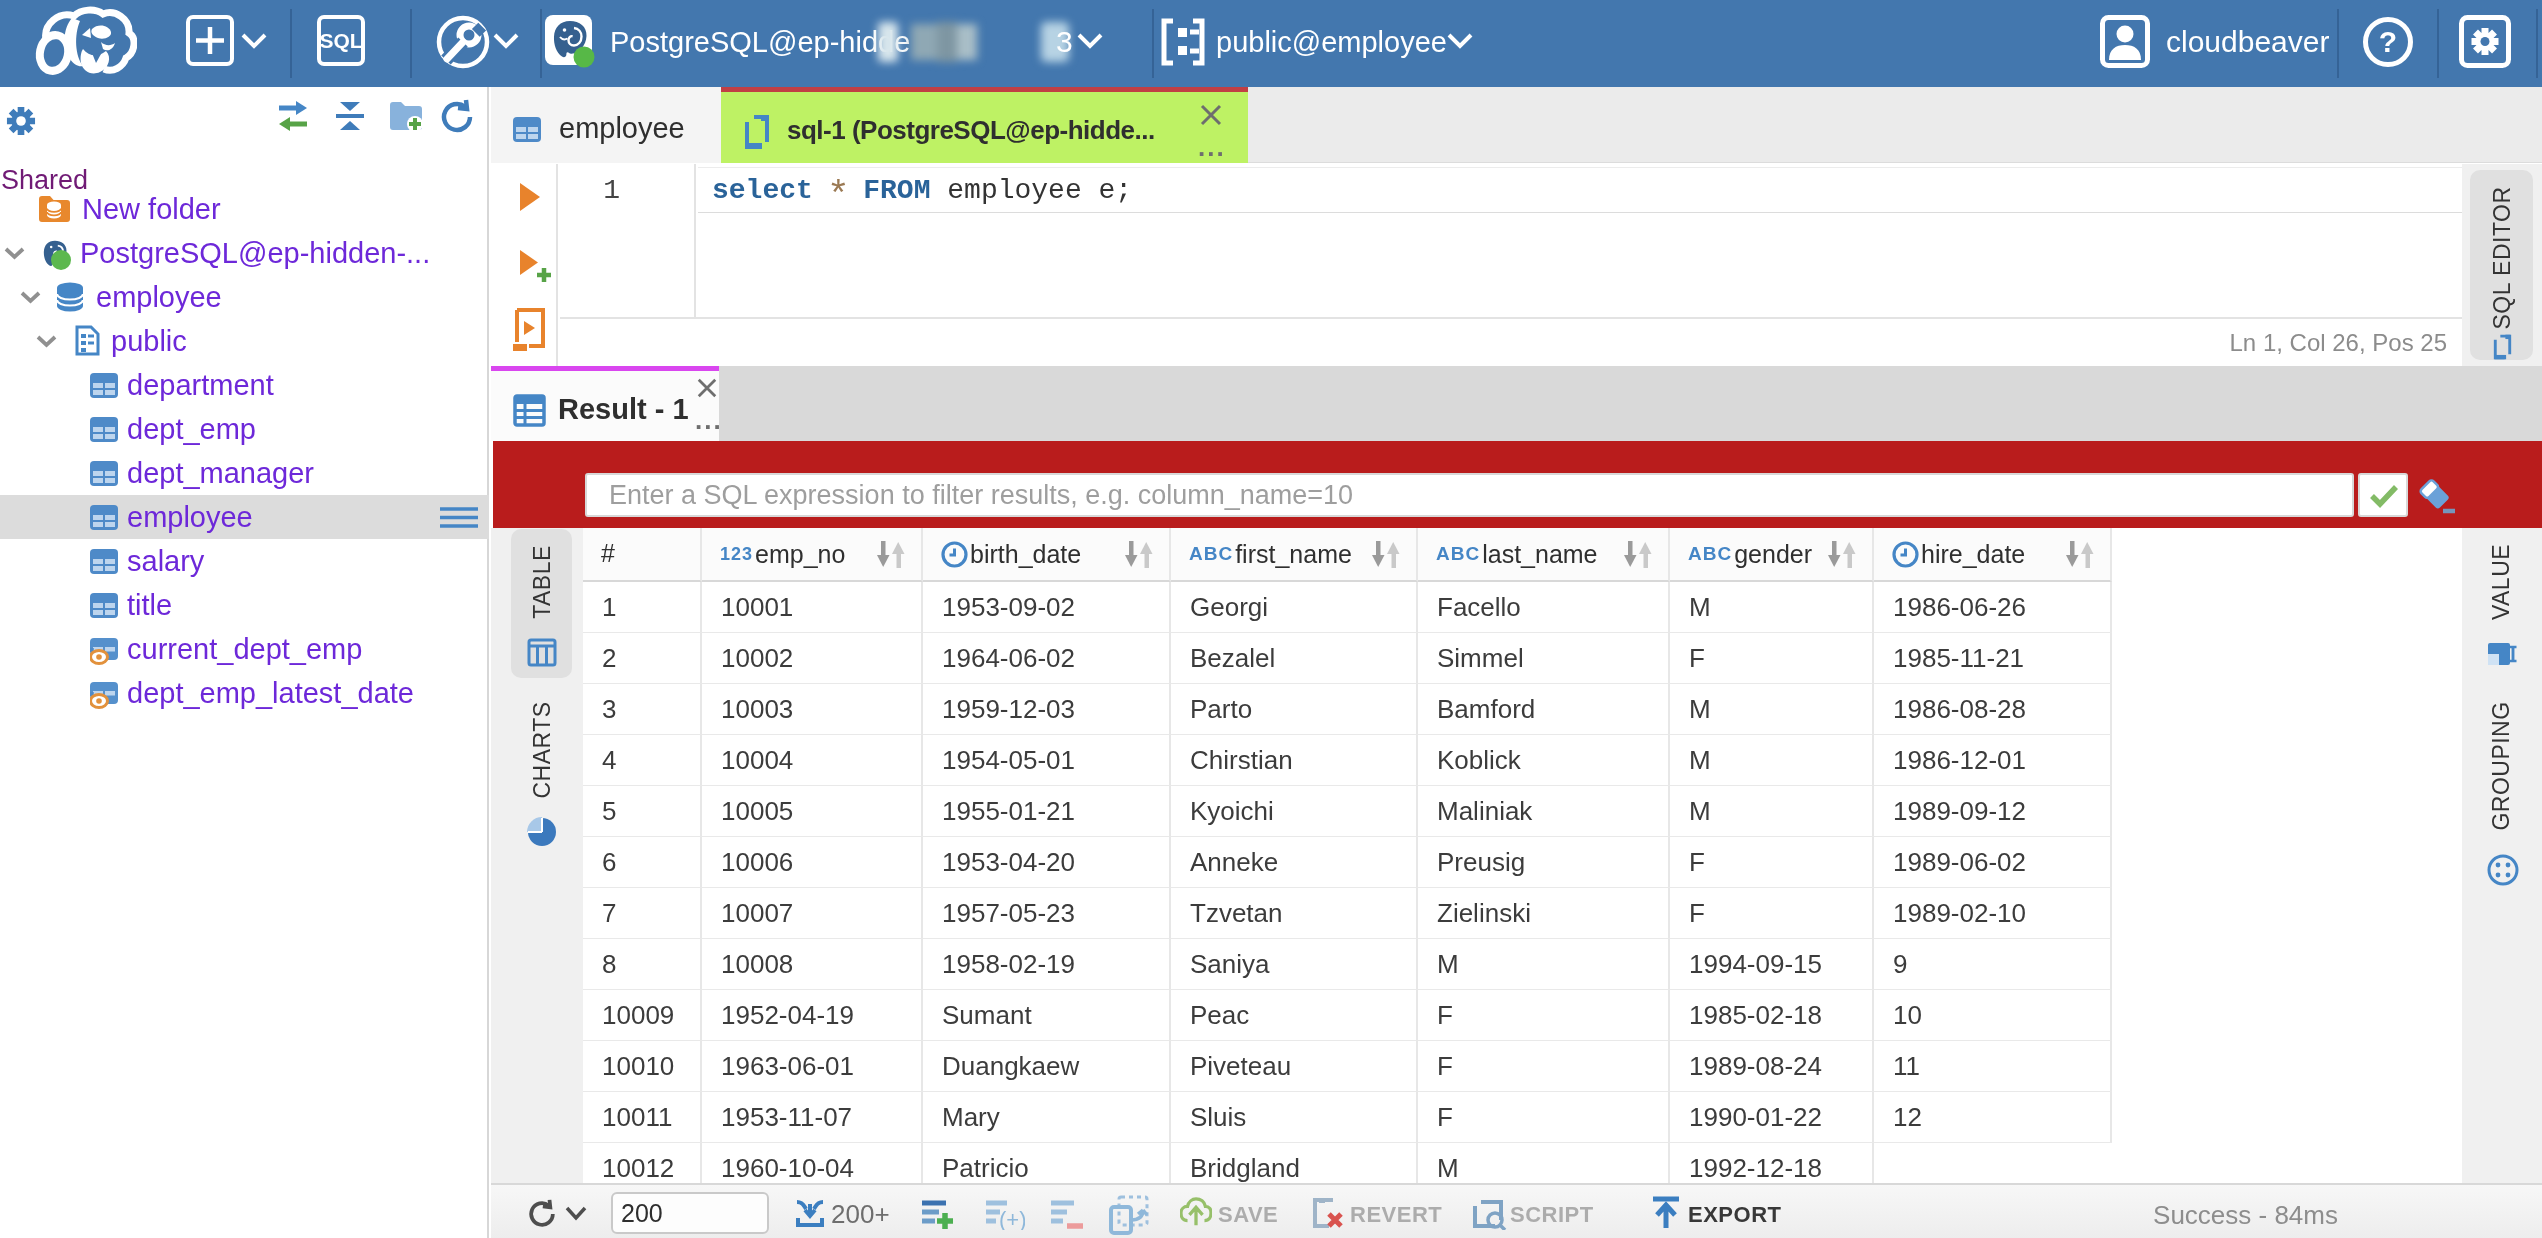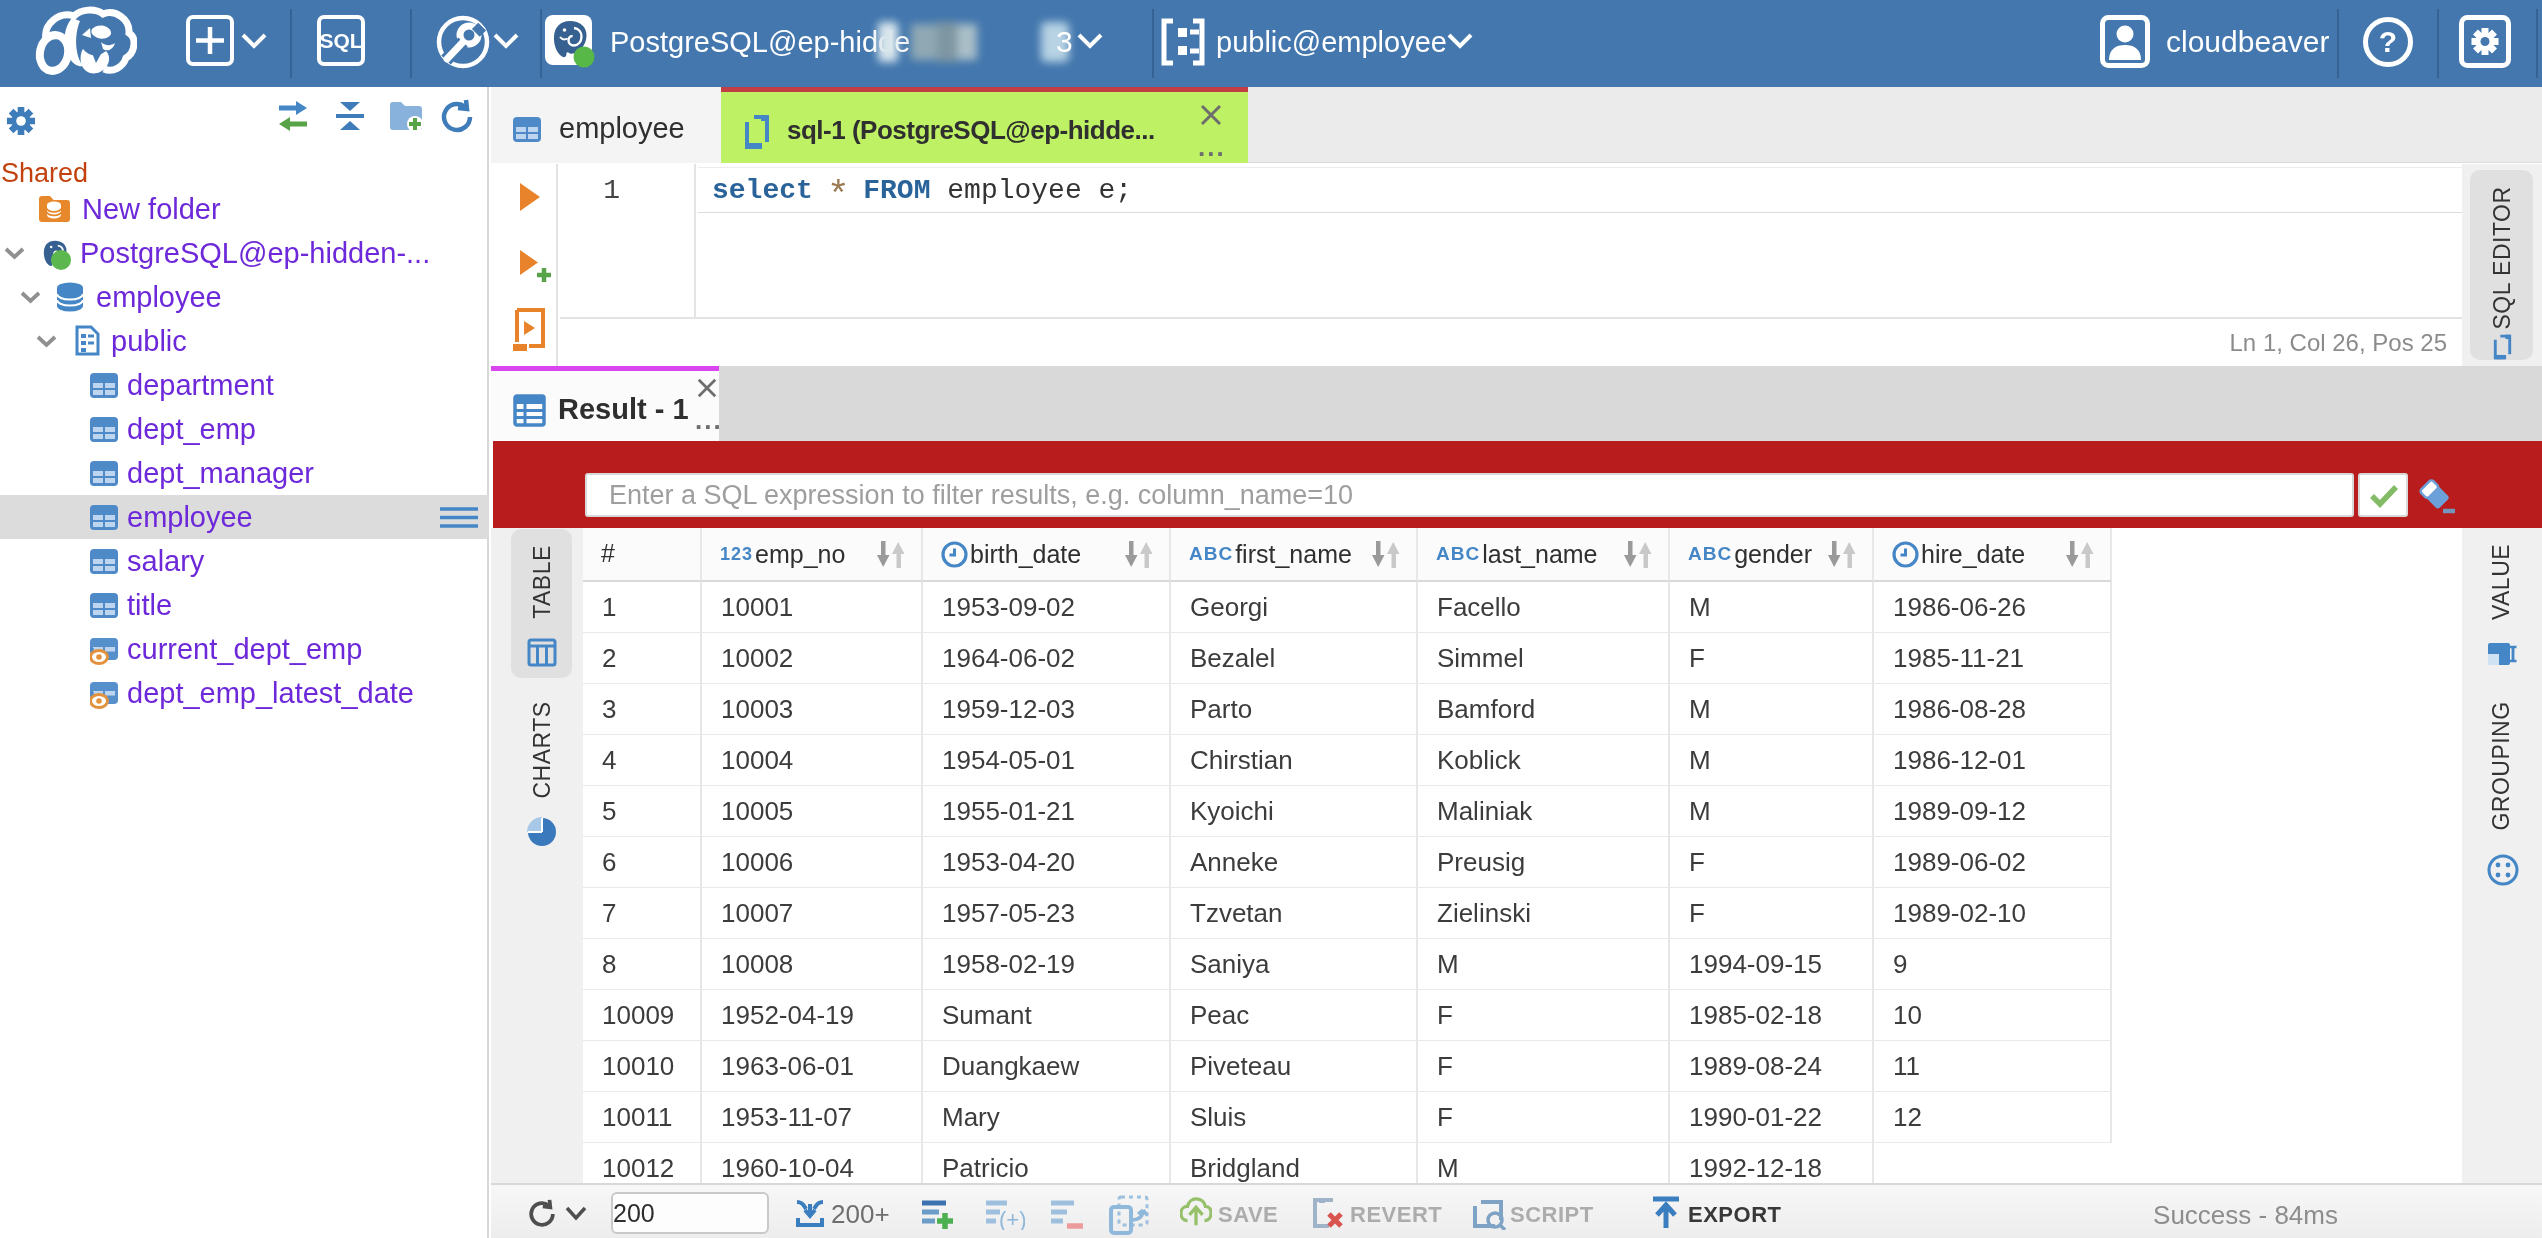--- a/index.html
+++ b/index.html
@@ -205,21 +205,21 @@
     </svg>
     <svg class="icon" style="left:388px;top:13px" width="36" height="32" viewBox="0 0 36 32">
       <path d="M2 5 a3 3 0 0 1 3-3 H13 l4 4 H31 a3 3 0 0 1 3 3 V27 a3 3 0 0 1-3 3 H5 a3 3 0 0 1-3-3 Z" fill="#88b2dc"></path>
       <circle cx="27" cy="24" r="8" fill="#fff"></circle>
       <path d="M27 18 V30 M21 24 H33" stroke="#57a347" stroke-width="4"></path>
     </svg>
     <svg class="icon" style="left:439px;top:12px" width="36" height="36" viewBox="0 0 36 36">
       <path d="M31 18 a13 13 0 1 1 -5 -10.3" fill="none" stroke="#3f7cba" stroke-width="4.5"></path>
       <path d="M27 1 L28 10 L19 9" fill="none" stroke="#3f7cba" stroke-width="4.5"></path>
     </svg>
-    <div class="abs" style="left:1px;top:71px;font-size:27px;color:#c2410c">Shared</div>
+    <div class="abs" style="left:1px;top:78px;font-size:27px;color:#701a75">Shared</div>
 
     <div class="treerow" style="top:100px">
       <svg class="icon" style="left:39px;top:9px" width="31" height="26" viewBox="0 0 31 26">
         <path d="M0 3 a3 3 0 0 1 3-3 H11 l3.5 4 H28 a3 3 0 0 1 3 3 V23 a3 3 0 0 1-3 3 H3 a3 3 0 0 1-3-3 Z" fill="#e8882d"></path>
         <ellipse cx="15" cy="9" rx="7" ry="3.4" fill="#fff"></ellipse>
         <path d="M8 9 V19 a7 3.4 0 0 0 14 0 V9" fill="#fff"></path>
         <path d="M8 12.5 a7 3.4 0 0 0 14 0 M8 16 a7 3.4 0 0 0 14 0" stroke="#e8882d" stroke-width="1.8" fill="#fff"></path>
       </svg>
       <div class="trtxt" style="left:82px">New folder</div>
     </div>
@@ -592,21 +592,21 @@
       </div>
     </div>
     <div id="btoolbar">
       <svg class="icon" style="left:36px;top:14px" width="30" height="30" viewBox="0 0 36 36">
         <path d="M31 18 a13 13 0 1 1 -5 -10.3" fill="none" stroke="#4e4e4e" stroke-width="4.5"></path>
         <path d="M27 1 L28 10 L19 9" fill="none" stroke="#4e4e4e" stroke-width="4.5"></path>
       </svg>
       <svg class="icon" style="left:74px;top:21px" width="22" height="15" viewBox="0 0 22 15">
           <path d="M2 2 L11 12 L20 2" stroke="#4e4e4e" stroke-width="3.5" fill="none"></path>
         </svg>
-      <div class="abs" style="left:120px;top:7px;width:158px;height:42px;background:#fdfdfd;border:2px solid #c9c9c9;border-radius:6px;font-size:25px;color:#2e2e2e;line-height:38px;padding-left:0">200</div>
+      <div class="abs" style="left:120px;top:7px;width:158px;height:42px;background:#fdfdfd;border:2px solid #c9c9c9;border-radius:6px;font-size:25px;color:#2e2e2e;line-height:38px;padding-left:8px">200</div>
       <svg class="icon" style="left:304px;top:15px" width="30" height="28" viewBox="0 0 30 28">
         <path d="M2 2 C8 2 9 6 11 9 M28 2 C22 2 21 6 19 9" fill="none" stroke="#3b7ec0" stroke-width="4"></path>
         <path d="M15 4 V14 M10 10 L15 16 L20 10" fill="none" stroke="#3b7ec0" stroke-width="4"></path>
         <path d="M3 18 V25 H27 V18" fill="none" stroke="#3b7ec0" stroke-width="4"></path>
       </svg>
       <div class="abs" style="left:340px;top:14px;font-size:26px;color:#6e6e6e;font-weight:normal">200+</div>
       <svg class="icon" style="left:430px;top:15px" width="34" height="30" viewBox="0 0 34 30">
         <path d="M1 3 H25" stroke="#3c72b0" stroke-width="5"></path>
         <path d="M1 12 H18" stroke="#6c9cc8" stroke-width="5"></path>
         <path d="M1 21 H14" stroke="#6c9cc8" stroke-width="5"></path>

